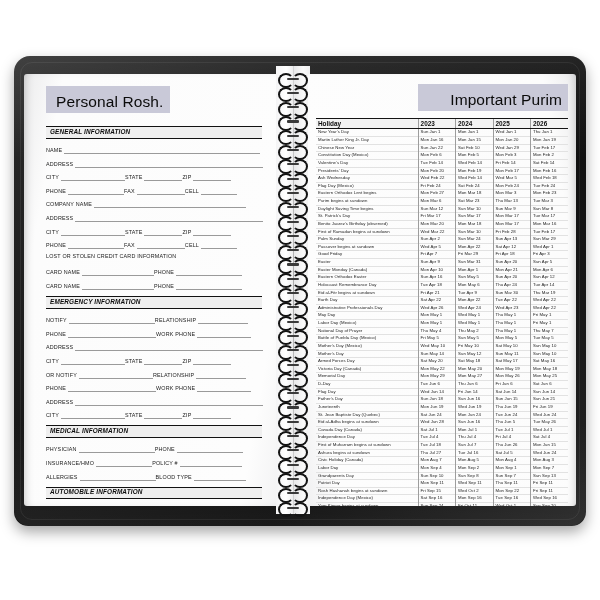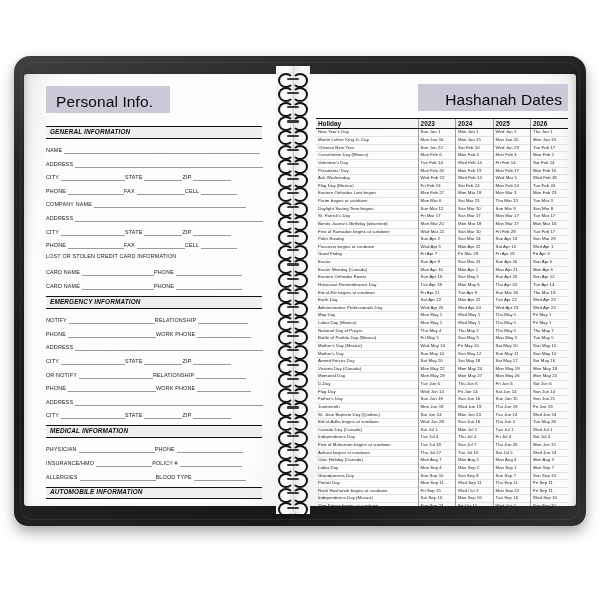--- a/index.html
+++ b/index.html
@@ -137,21 +137,21 @@
 
 <div id="stage">
 
   <div class="cover">
     <div class="cover-inner-edge"></div>
     <div class="cover-sheen"></div>
   </div>
 
   <div class="page page-left">
     <div class="title-band left"></div>
-    <div class="page-title left">Personal Info.</div>
+    <div class="page-title left">Personal Rosh.</div>
     <div class="form" id="left-form">
         <div class="sec-head">
           <span>GENERAL INFORMATION</span>
         </div>
         <div class="row">
           <div class="fld">
             <div class="lab">NAME</div>
             <div class="ln" style="width: 196px;"></div>
           </div>
         </div>
@@ -536,21 +536,21 @@
         <div class="coil" style="top: 435px;">
           <span class="l"></span>
           <i></i>
           <span class="r"></span>
         </div>
       </div>
   </div>
 
   <div class="page page-right">
     <div class="title-band right"></div>
-    <div class="page-title right">Hashanah Dates</div>
+    <div class="page-title right">Important Purim</div>
     <div class="tbl">
       <table>
         <colgroup>
           <col class="c0">
             <col class="cy">
             <col class="cy">
             <col class="cy">
             <col class="cy">
         </colgroup>
         <thead>

